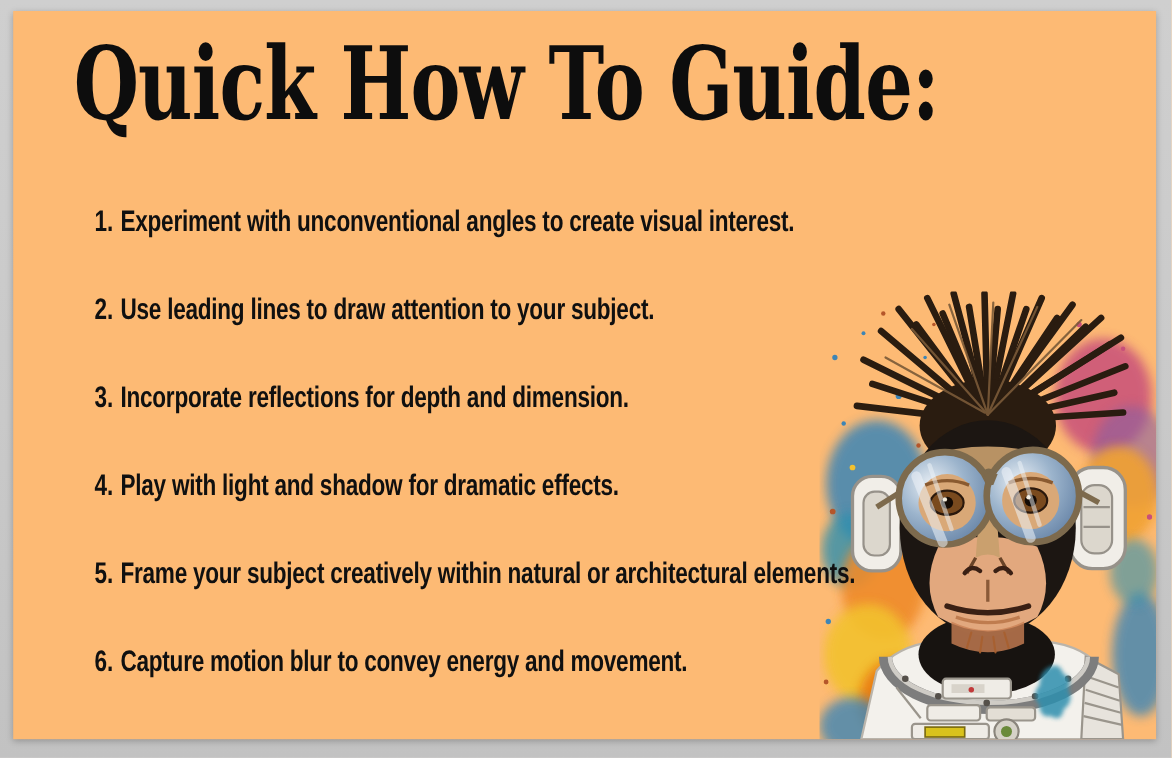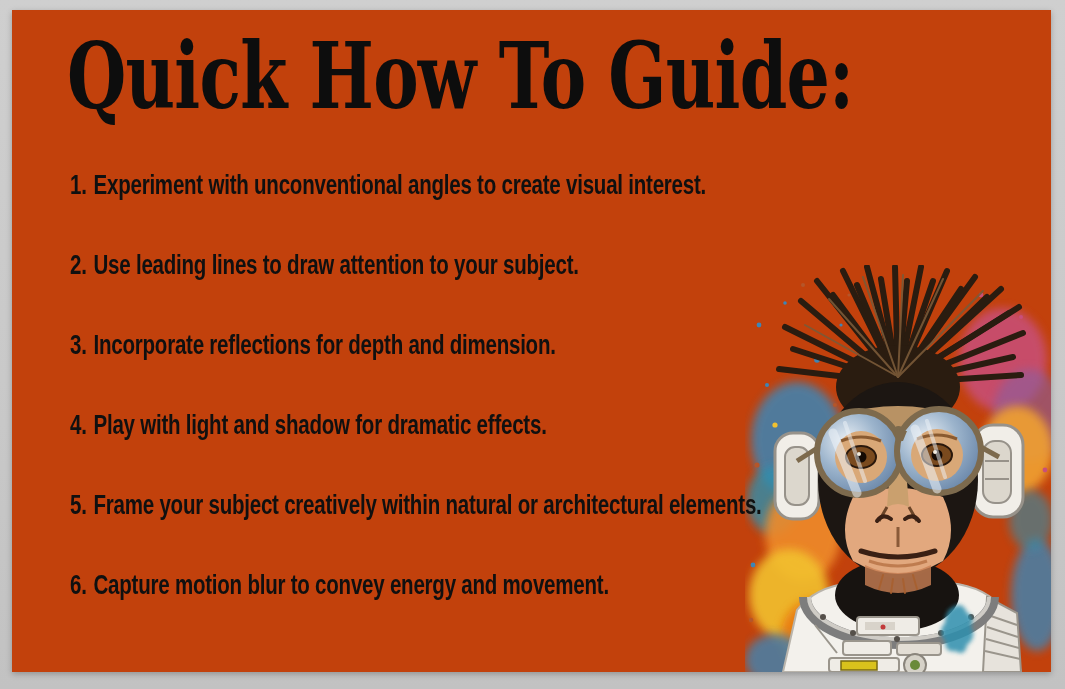--- a/index.html
+++ b/index.html
@@ -3,32 +3,32 @@
 <meta charset="utf-8">
 <style>
   html,body{margin:0;padding:0;}
   body{
     width:1065px;height:689px;position:relative;overflow:hidden;
     background:linear-gradient(180deg,#cfcfcf 0%,#c9c9c9 55%,#c2c2c2 100%);
     font-family:"Liberation Sans",sans-serif;
   }
   .card{
     position:absolute;left:12px;top:10px;right:14px;bottom:17px;
-    background:#c2410c;overflow:hidden;
+    background:#fdba74;overflow:hidden;
     box-shadow:0 2px 6px rgba(0,0,0,0.25);
   }
   .title{
     position:absolute;left:55px;top:18px;margin:0;
     font-family:"DejaVu Serif","Liberation Serif",serif;
     font-weight:bold;font-size:92px;line-height:1.05;color:#0d0d0d;
     white-space:nowrap;transform:scaleX(0.74);transform-origin:0 0;
     letter-spacing:-1px;
   }
   .tips{
-    position:absolute;left:58px;top:162px;margin:0;padding:0;list-style:none;
+    position:absolute;left:58px;top:162px;margin:16px;padding:0;list-style:none;
     z-index:3;
   }
   .tips li{
     font-weight:bold;font-size:27px;line-height:27px;color:#101010;
     white-space:nowrap;transform:scaleX(0.76);transform-origin:0 50%;
     margin:0 0 53px 0;letter-spacing:-0.3px;
   }
   .tips li .num{margin-right:9px;}
   .art{
     position:absolute;right:0;bottom:0;width:306px;height:407px;z-index:2;

